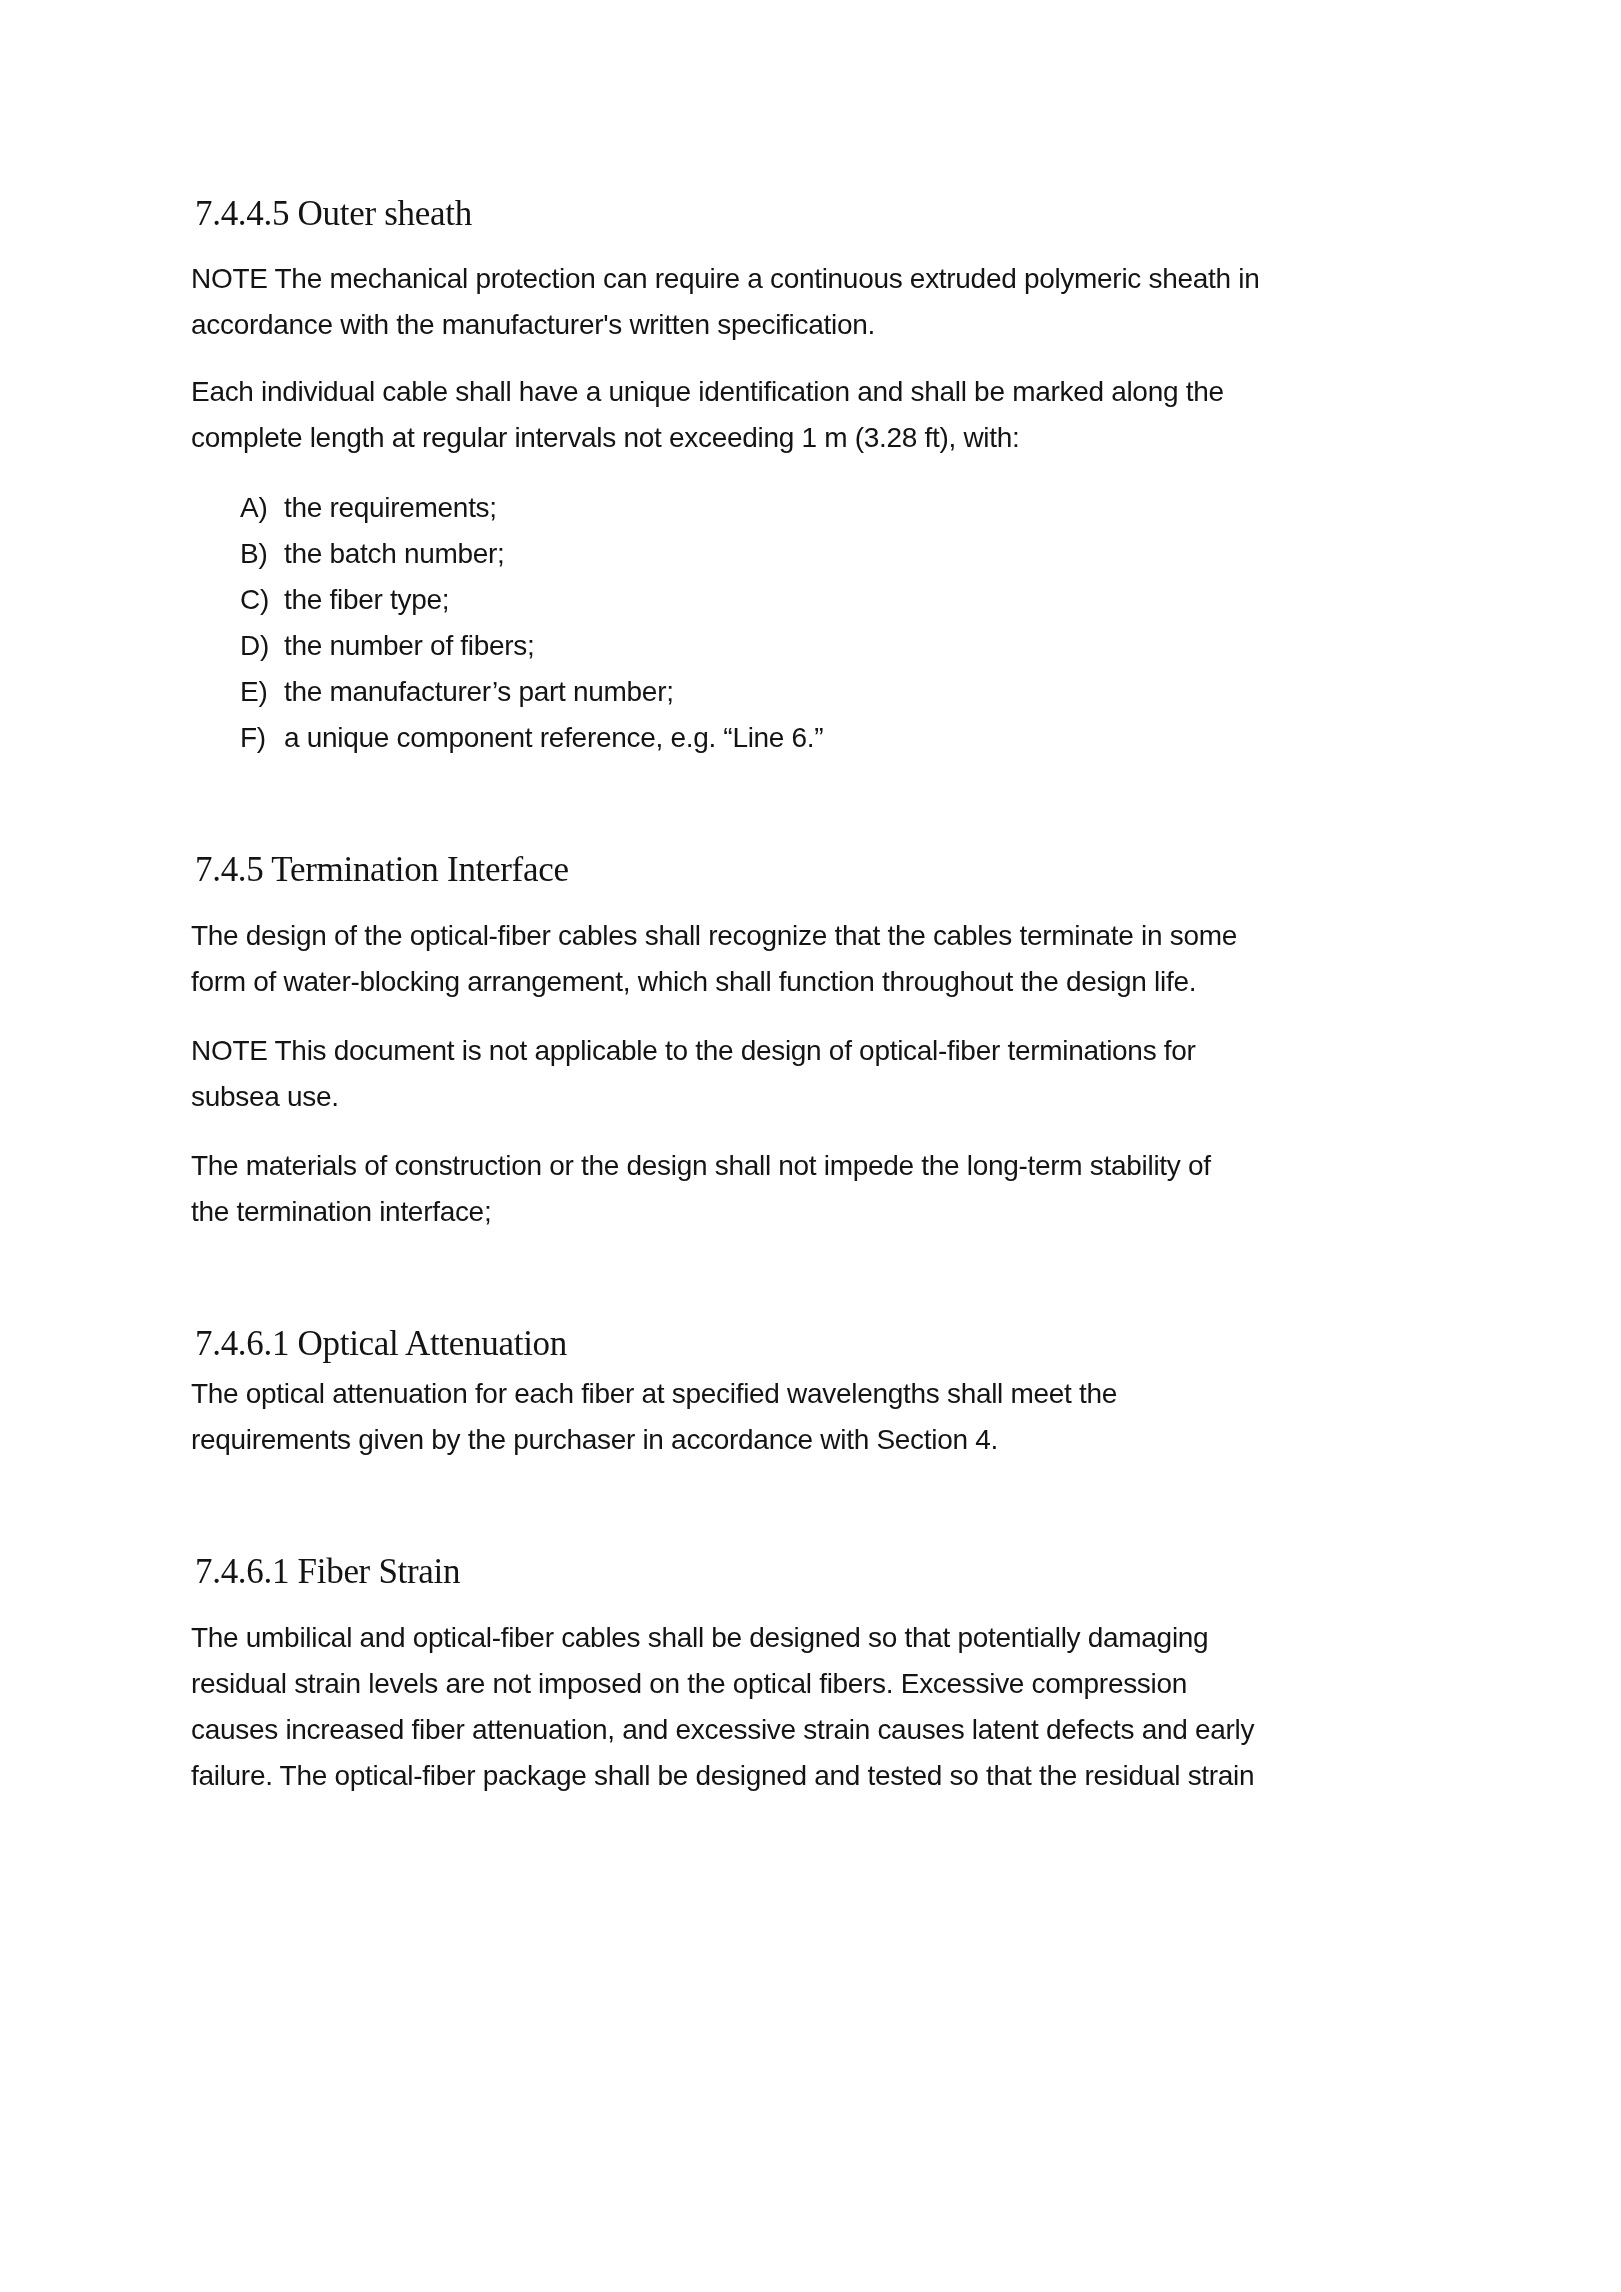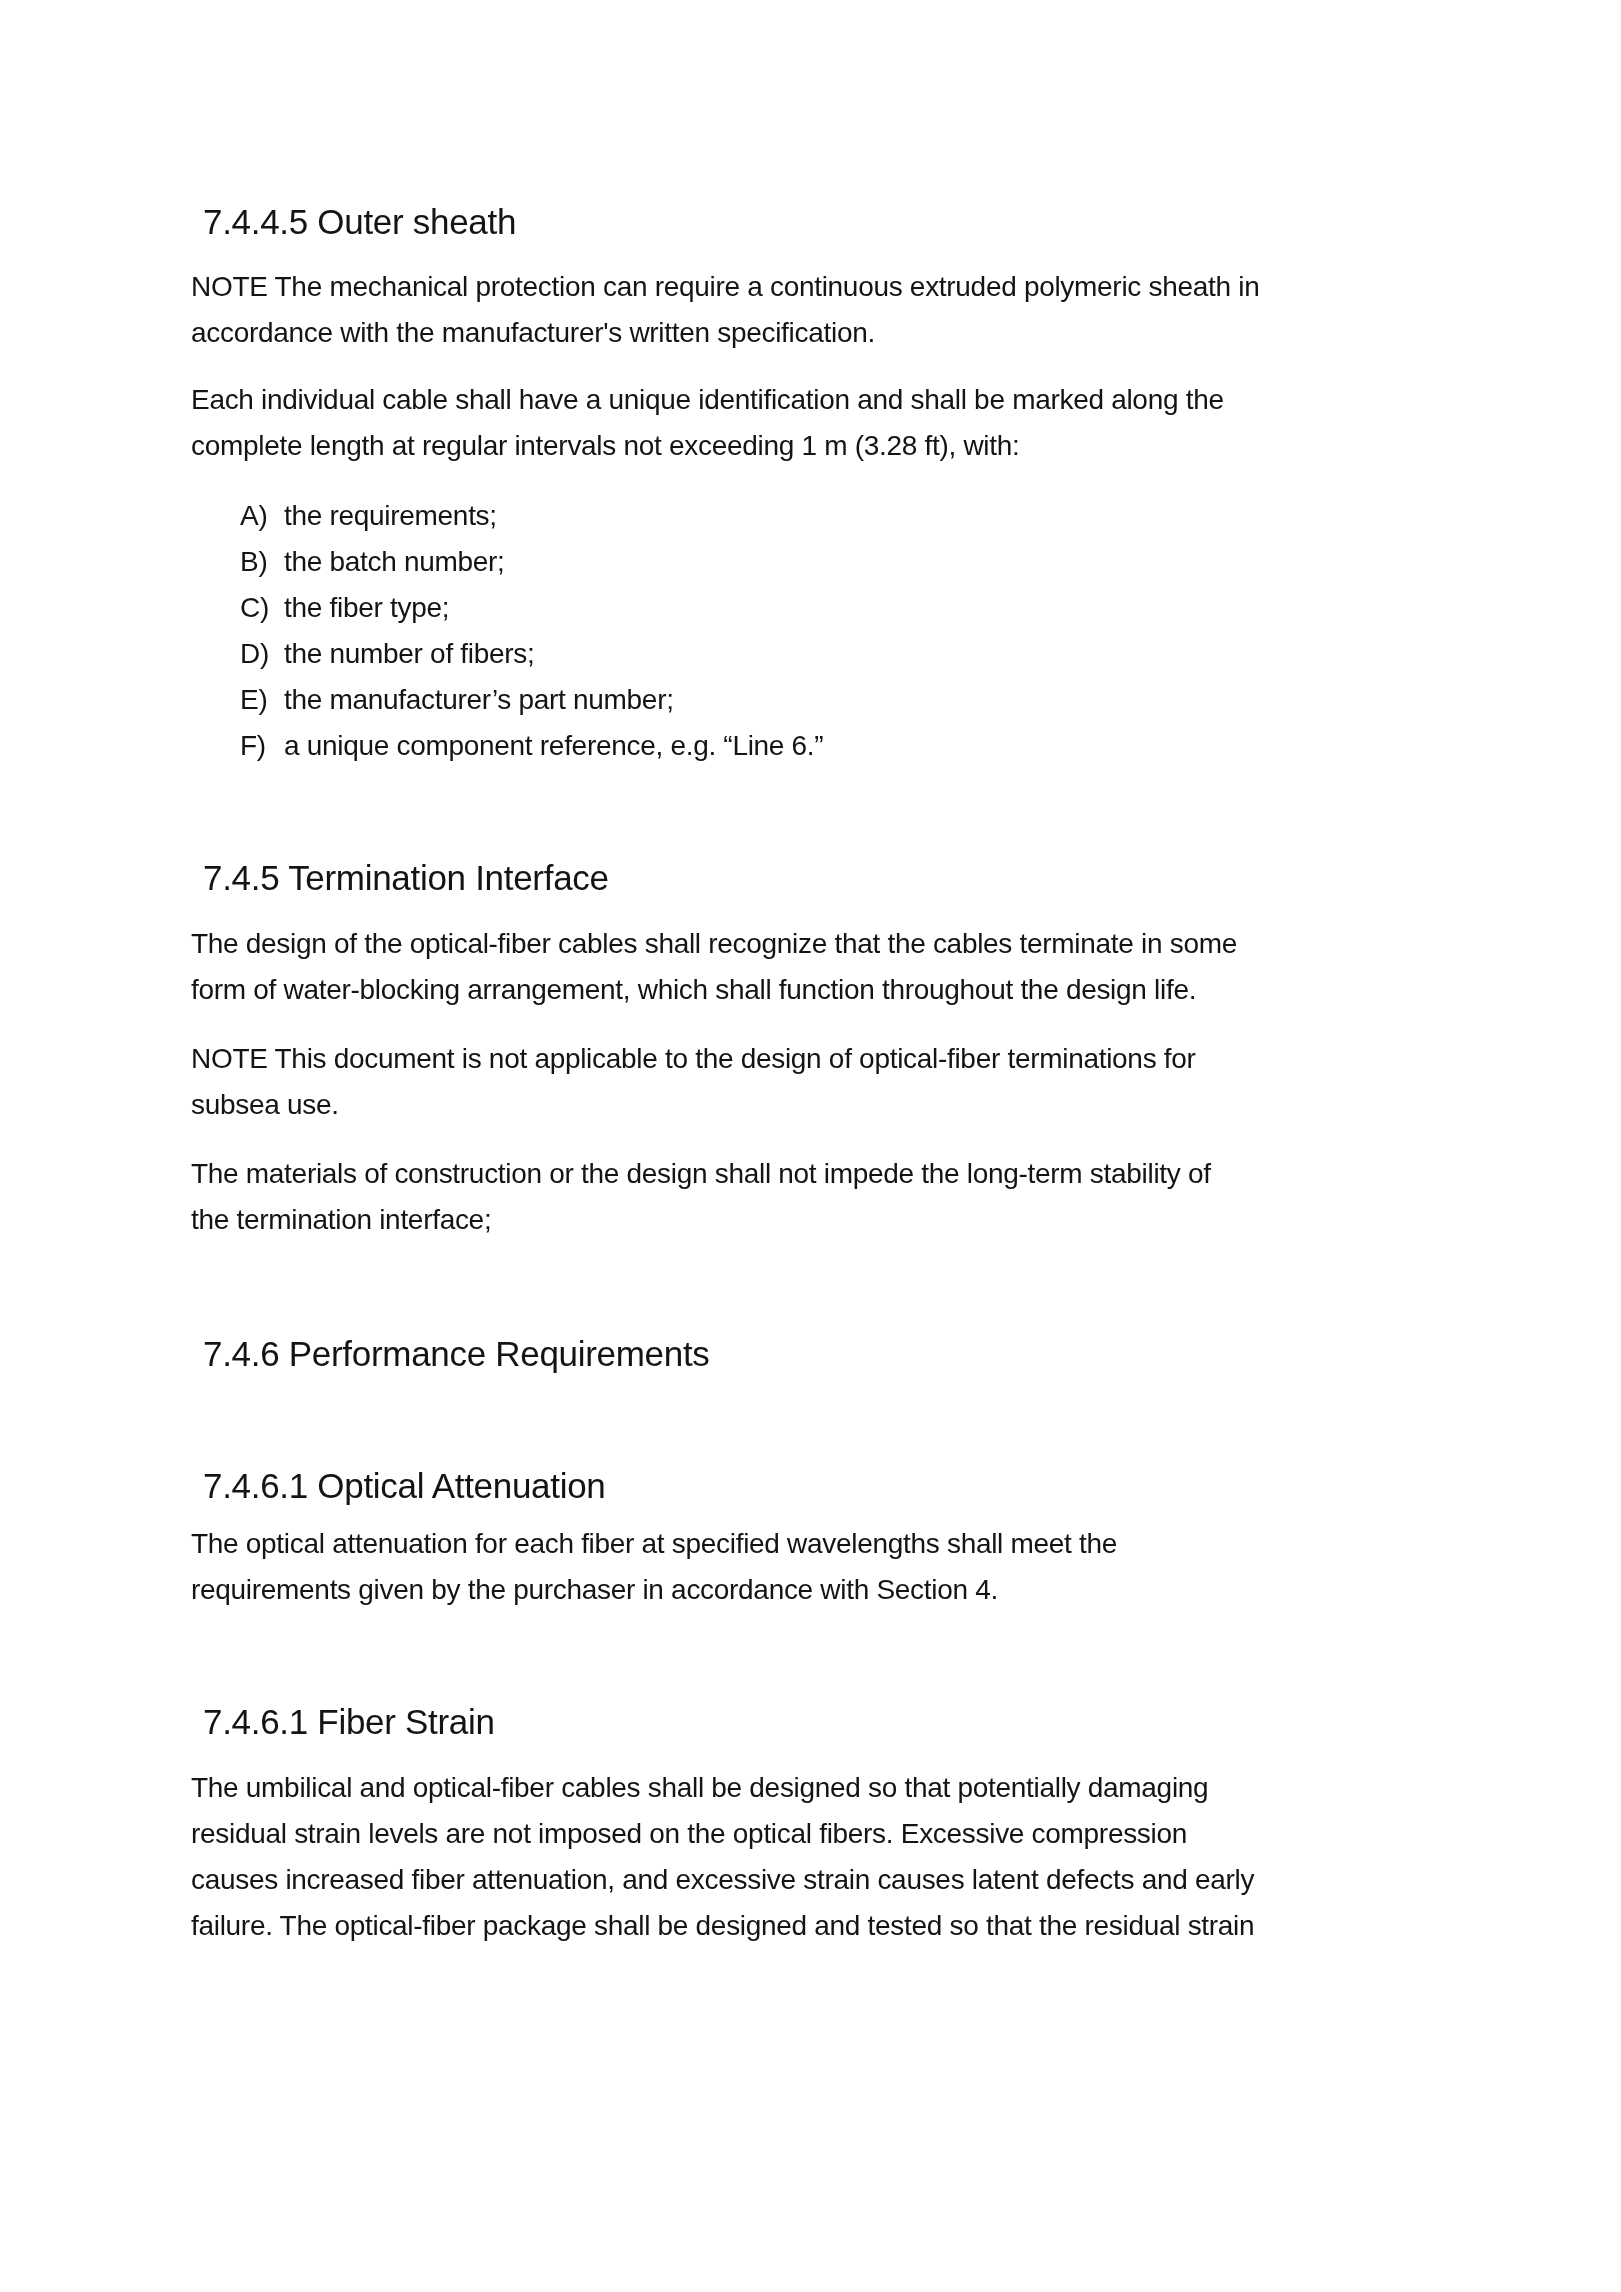--- a/index.html
+++ b/index.html
@@ -13,25 +13,26 @@
     height: 2293px;
     box-sizing: border-box;
     background: #ffffff;
     color: #141414;
     padding: 187px 194px 0 191px;
     overflow: hidden;
     font-family: "Liberation Sans", "DejaVu Sans", sans-serif;
     letter-spacing: -0.3px;
   }
   .doc-heading {
-    margin: 12px;
+    margin: 4px;
     font-size: 35px;
     line-height: 46px;
     font-weight: 400;
     white-space: pre-line;
+    font-family: Liberation Serif, serif;
   }
   .doc-para {
     margin: 0;
     font-size: 28px;
     line-height: 46px;
     font-weight: 400;
     white-space: pre-line;
   }
   .doc-list {
     margin: 0;
@@ -95,21 +96,20 @@
 
   <p class="doc-para" style="margin-top:20px">The design of the optical-fiber cables shall recognize that the cables terminate in some
 form of water-blocking arrangement, which shall function throughout the design life.</p>
 
   <p class="doc-para" style="margin-top:23.5px">NOTE This document is not applicable to the design of optical-fiber terminations for
 subsea use.</p>
 
   <p class="doc-para" style="margin-top:22.5px">The materials of construction or the design shall not impede the long-term stability of
 the termination interface;</p>
 
-  <h2 class="doc-heading" style="margin-top:88px">7.4.6 Performance Requirements</h2>
 
   <h2 class="doc-heading" style="margin-top:86px">7.4.6.1 Optical Attenuation</h2>
 
   <p class="doc-para" style="">The optical attenuation for each fiber at specified wavelengths shall meet the
 requirements given by the purchaser in accordance with Section 4.</p>
 
   <h2 class="doc-heading" style="margin-top:86px">7.4.6.1 Fiber Strain</h2>
 
   <p class="doc-para" style="margin-top:20.6px">The umbilical and optical-fiber cables shall be designed so that potentially damaging
 residual strain levels are not imposed on the optical fibers. Excessive compression

